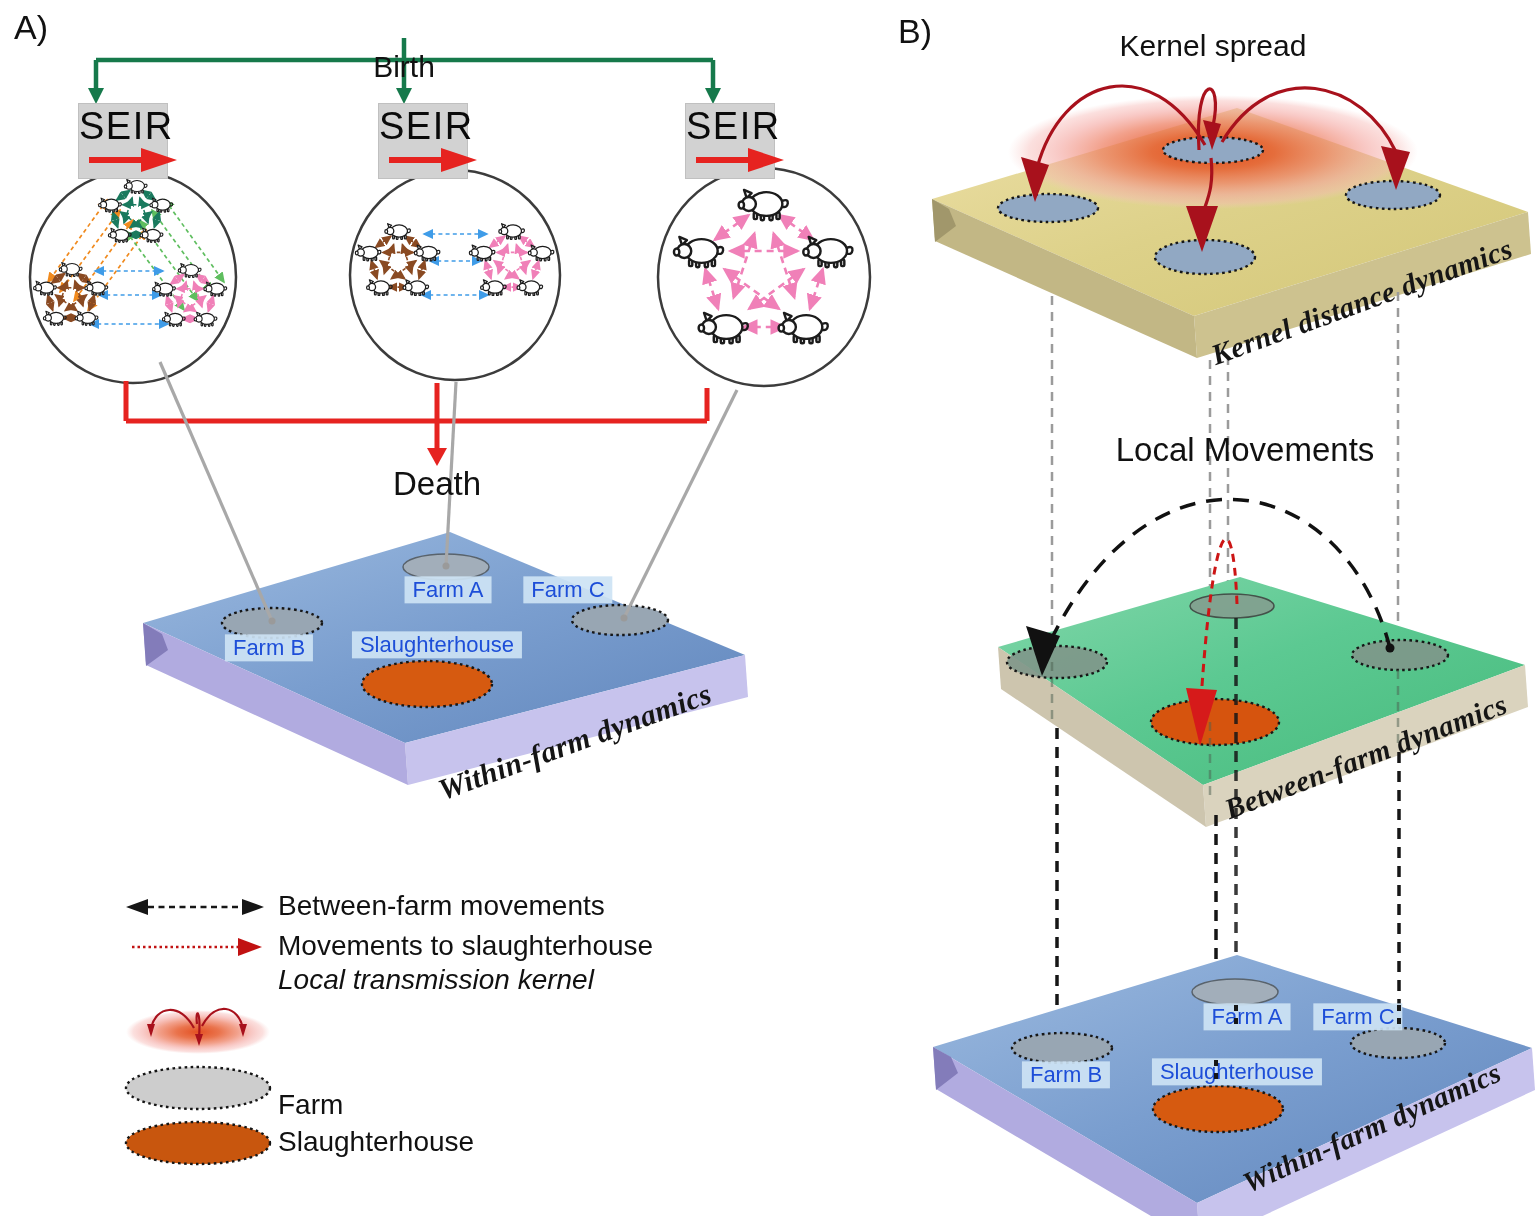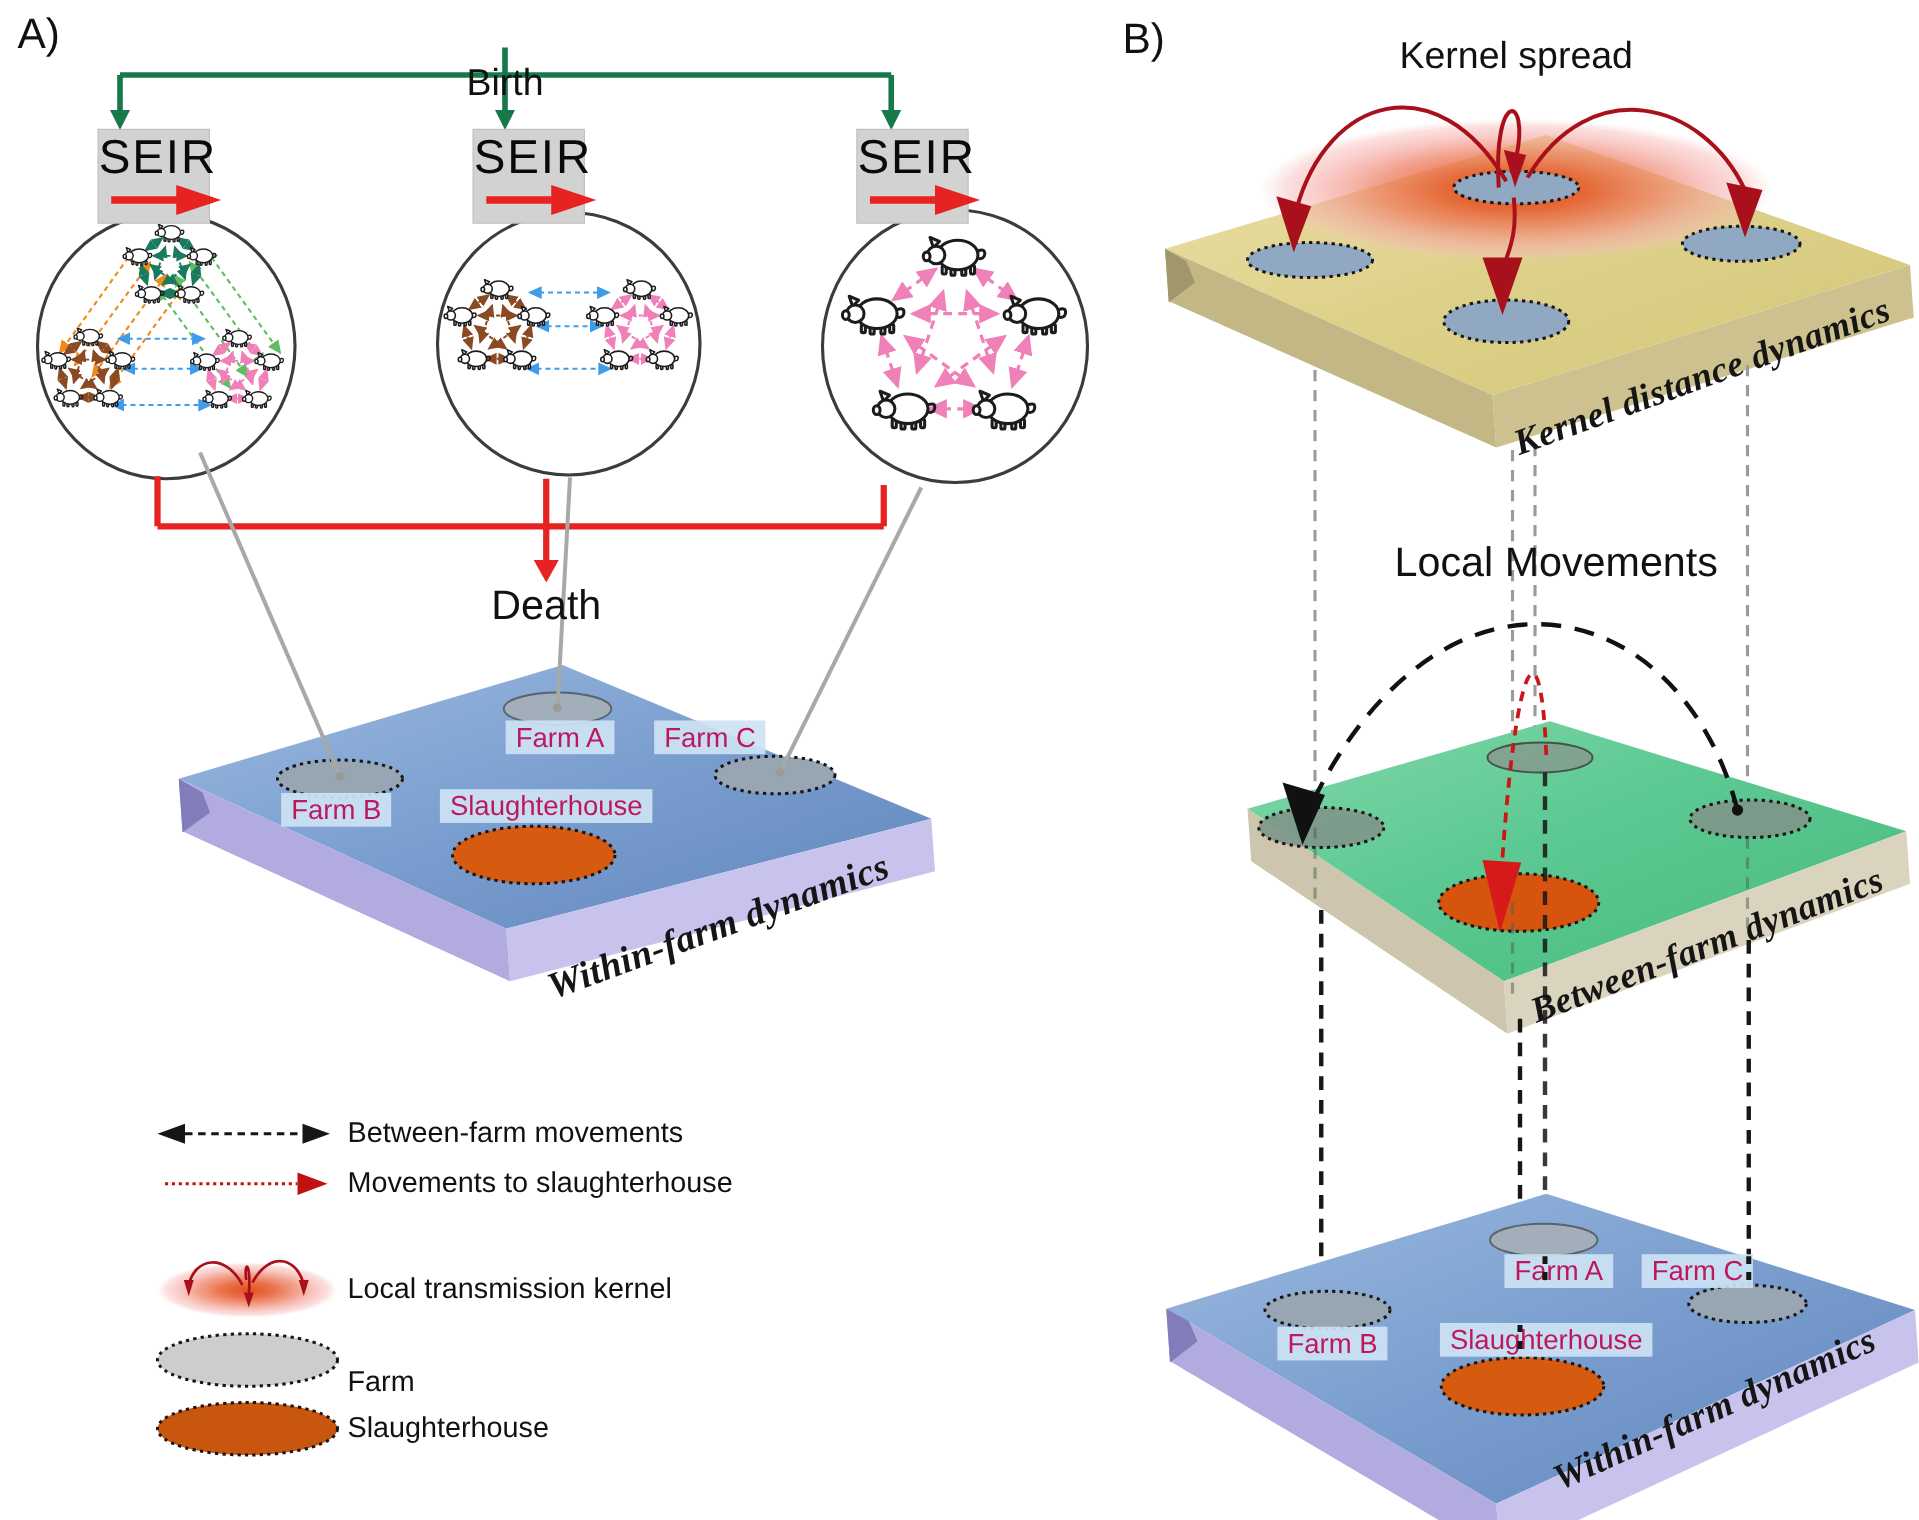--- a/index.html
+++ b/index.html
@@ -3,25 +3,25 @@
 <meta charset="utf-8">
 <style>
   html,body{margin:0;padding:0;background:#ffffff;}
   .stage{position:relative;width:1535px;height:1216px;background:#fff;overflow:hidden;
          font-family:"Liberation Sans",sans-serif;color:#111;}
   svg.art{position:absolute;left:0;top:0;}
   .lbl{position:absolute;transform:translate(-50%,-50%);white-space:nowrap;line-height:1.15;}
   .corner{transform:none;font-size:34px;}
   .big{font-size:30px;}
   .huge{font-size:33px;}
-  .tag{font-size:22px;background:rgba(205,227,244,0.92);padding:1px 8px;color:#be185d;}
+  .tag{font-size:22px;background:rgba(205,227,244,0.92);padding:1px 8px;color:#1d4ed8;}
   .plane-title{font-family:"Liberation Serif",serif;font-weight:bold;font-style:italic;
                font-size:29px;letter-spacing:0.5px;color:#151515;}
   .pt-a{font-size:30px;}
-  .legend-label{position:absolute;transform:translate(0,-50%);font-size:23px;white-space:nowrap;}
+  .legend-label{position:absolute;transform:translate(0,-50%);font-size:28px;white-space:nowrap;}
   .seir-box{position:absolute;width:88px;height:74px;background:#d2d2d2;text-align:center;
             box-shadow:0 0 0 1px #c0c0c0;}
   .seir-box .seir-text{display:block;font-size:38px;letter-spacing:1.5px;color:#0a0a0a;margin-top:1px;}
   .seir-box svg{display:block;margin:-4px auto 0;}
   .vdash{position:absolute;width:4px;
          background:repeating-linear-gradient(180deg,#161616 0 6px,transparent 6px 13px);}
 </style>
 </head>
 <body>
 
@@ -368,17 +368,17 @@
 <div class="lbl tag" style="left:1358px;top:1017px;">Farm C</div>
 <div class="lbl tag" style="left:1066px;top:1075px;">Farm B</div>
 <div class="lbl tag" style="left:1237px;top:1072px;">Slaughterhouse</div>
 
 <div class="vdash" style="left:1234px;top:1005px;height:25px;"></div>
 <div class="vdash" style="left:1214px;top:1060px;height:25px;"></div>
 <div class="vdash" style="left:1397px;top:1005px;height:25px;"></div>
 
 <div class="legend-label" style="left:278px;top:906px;">Between-farm movements</div>
 <div class="legend-label" style="left:278px;top:946px;">Movements to slaughterhouse</div>
-<div class="legend-label" style="left:278px;top:1031px;">Local transmission kernel</div>
+<div class="legend-label" style="left:278px;top:980px;font-style:italic;">Local transmission kernel</div>
 <div class="legend-label" style="left:278px;top:1105px;">Farm</div>
 <div class="legend-label" style="left:278px;top:1142px;">Slaughterhouse</div>
 
 </div>
 
 </body></html>

